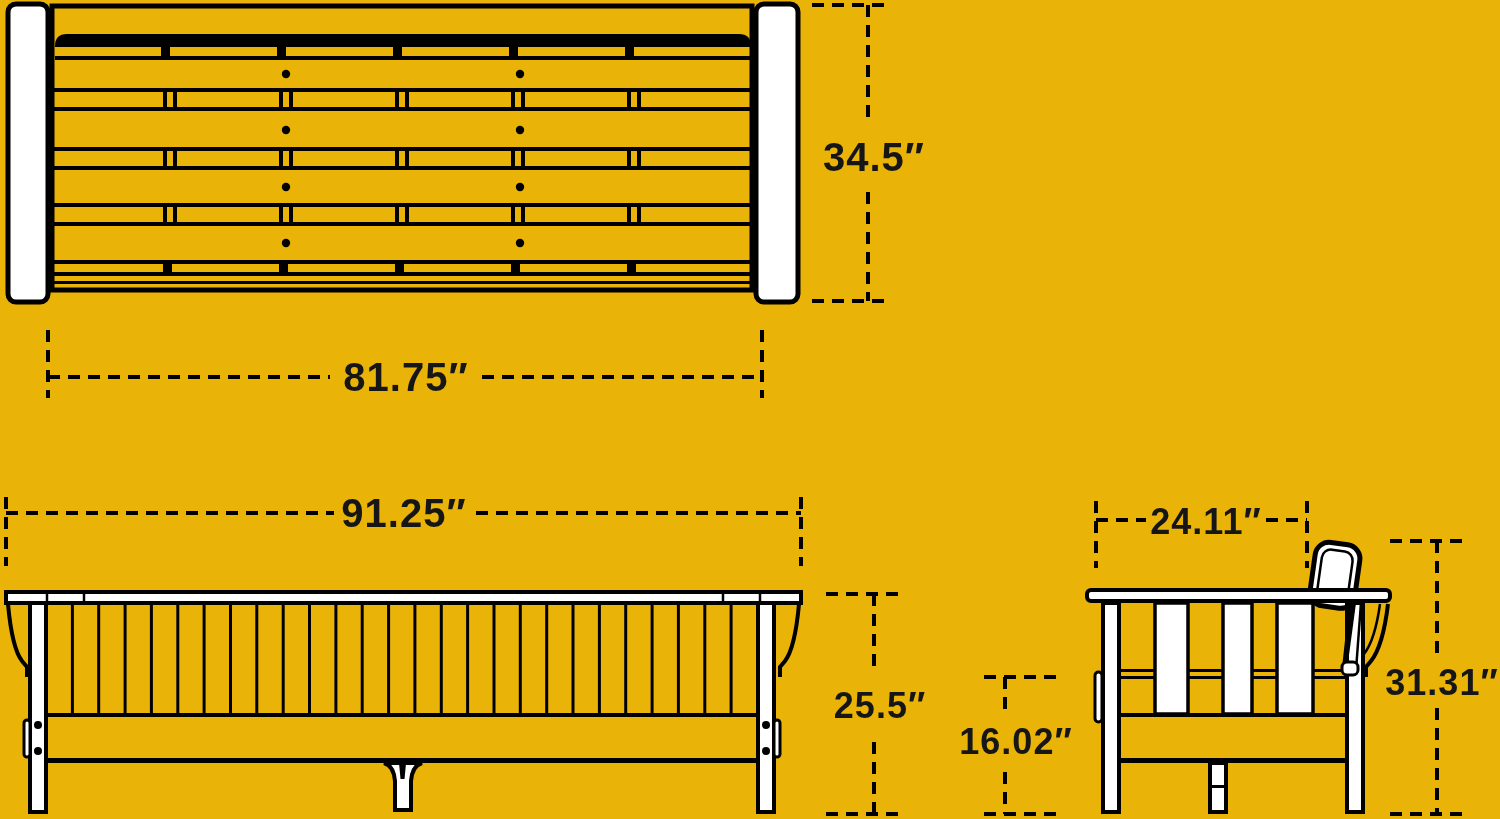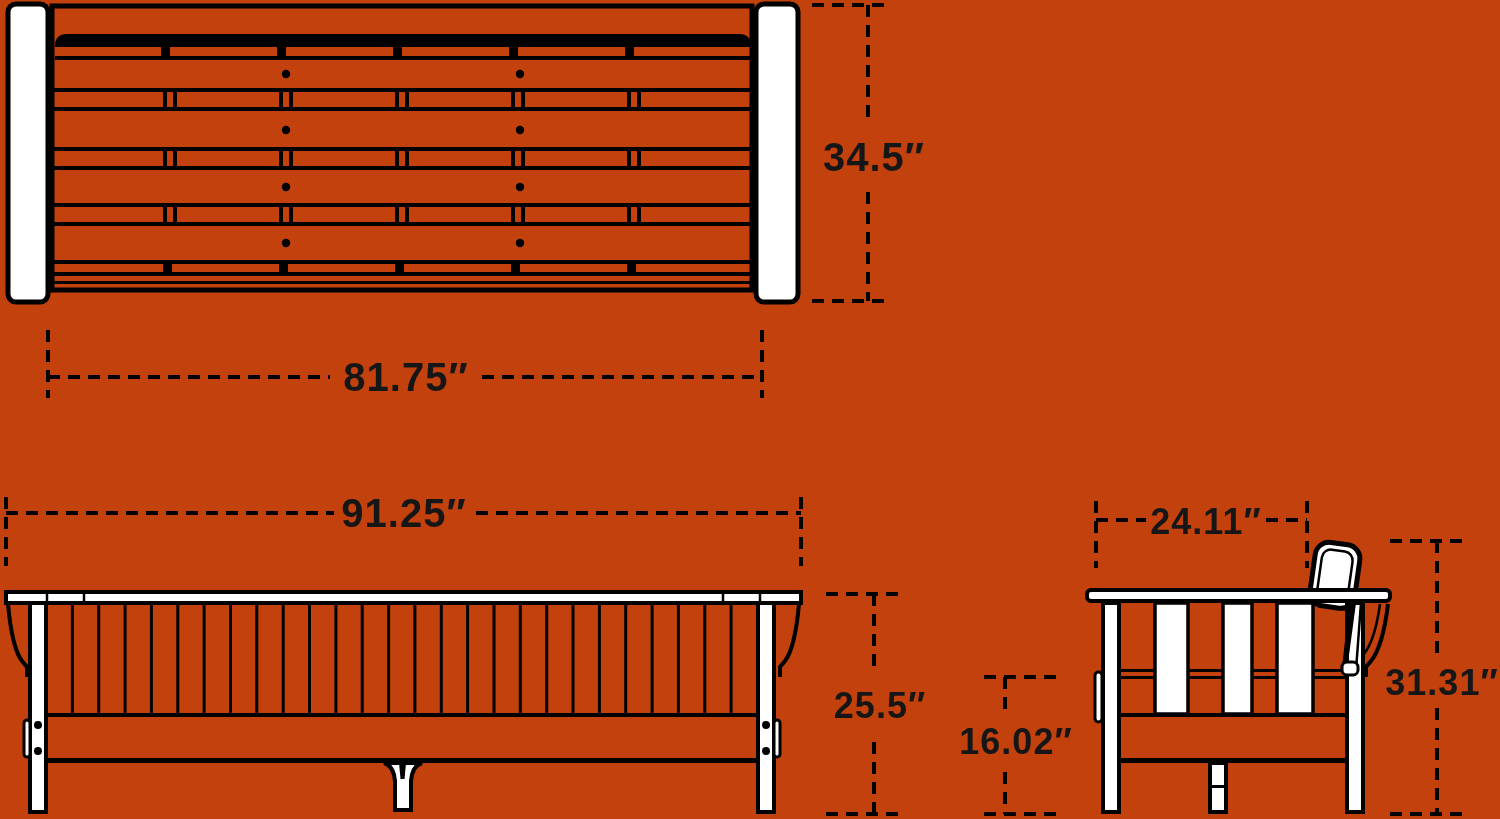--- a/index.html
+++ b/index.html
@@ -1,16 +1,16 @@
 <!DOCTYPE html>
 <html><head>
 <meta charset="utf-8">
 <style>
   html,body{margin:0;padding:0;background:#ffffff;}
-  .stage{position:relative;width:1500px;height:819px;background:#c2410c;overflow:hidden;}
+  .stage{position:relative;width:1500px;height:819px;background:#eab308;overflow:hidden;}
   svg{display:block;}
   .dim-text{font-family:"Liberation Sans",sans-serif;font-weight:700;fill:#161616;letter-spacing:1px;}
   .dim-text.big{font-size:40px;}
   .dim-text.med{font-size:36px;}
   .ln{stroke:#000;fill:none;}
   .dash{stroke:#000;fill:none;stroke-width:4;stroke-dasharray:12 8;}
   .wfill{fill:#ffffff;stroke:#000;}
   .bfill{fill:#000;stroke:none;}
 </style>
 </head>

